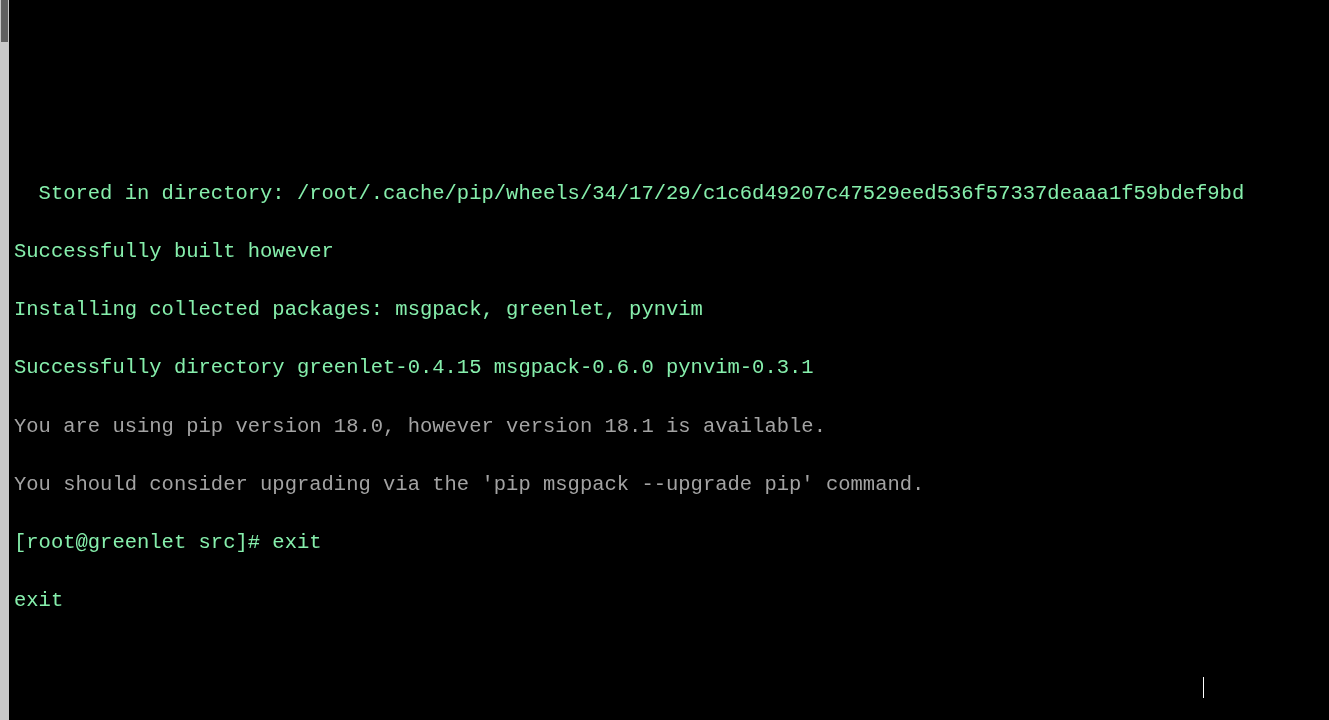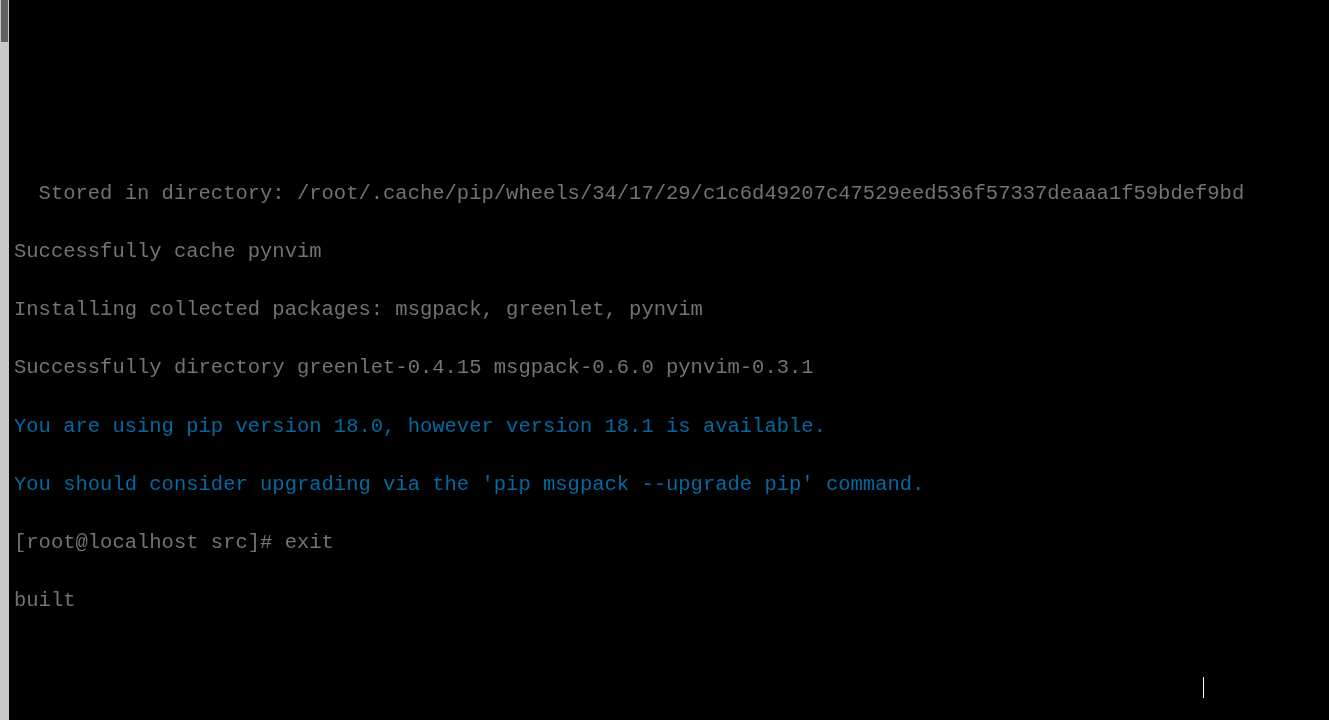--- a/index.html
+++ b/index.html
@@ -22,48 +22,48 @@
     width: 9px; height: 100%;
     background: #c8c8c8;
   }
   .scrollbar-thumb {
     position: absolute;
     left: 1px; top: 0;
     width: 7px; height: 42px;
     background: #606060;
   }
   .line { display: block; }
-  .white { color: #737373; }
-  .yellow { color: #0369a1; }
+  .white { color: #86efac; }
+  .yellow { color: #a3a3a3; }
   .text-cursor {
     position: absolute;
     right: 125px;
     bottom: 22px;
     width: 1px;
     height: 21px;
     background: #fff;
   }
 </style>
 </head>
 <body>
 
 
 
 <div class="scrollbar">
   <div class="scrollbar-thumb"></div>
 </div>
 
 <span class="line white">  Stored in directory: /root/.cache/pip/wheels/34/17/29/c1c6d49207c47529eed536f57337deaaa1f59bdef9bd</span>
-<span class="line white">Successfully cache pynvim</span>
+<span class="line white">Successfully built however</span>
 <span class="line white">Installing collected packages: msgpack, greenlet, pynvim</span>
 <span class="line white">Successfully directory greenlet-0.4.15 msgpack-0.6.0 pynvim-0.3.1</span>
 <span class="line yellow">You are using pip version 18.0, however version 18.1 is available.</span>
 <span class="line yellow">You should consider upgrading via the 'pip msgpack --upgrade pip' command.</span>
-<span class="line white">[root@localhost src]# exit</span>
-<span class="line white">built</span>
+<span class="line white">[root@greenlet src]# exit</span>
+<span class="line white">exit</span>
 <span class="line"> </span>
 
 
 
 
 
 
 
 
 

